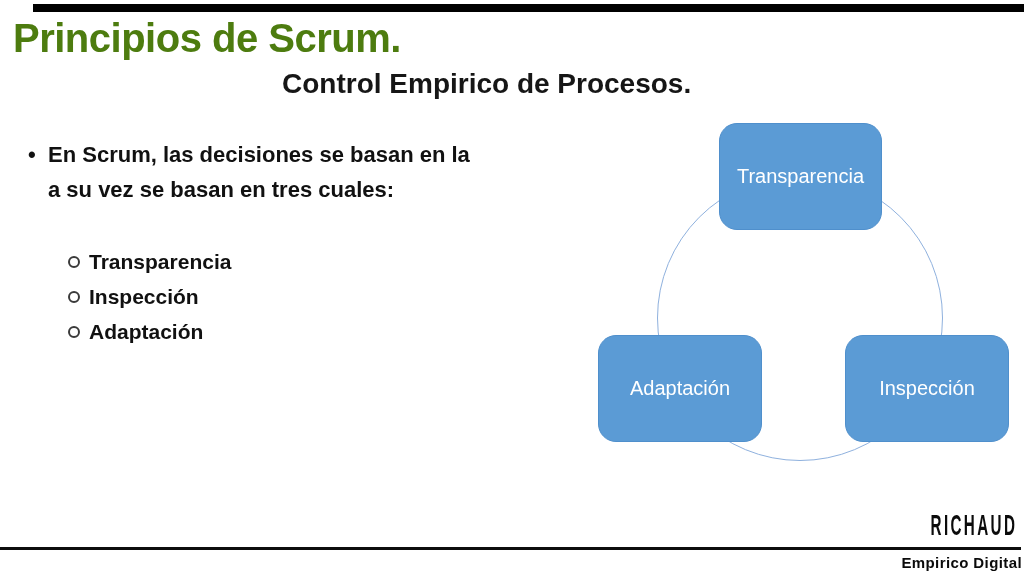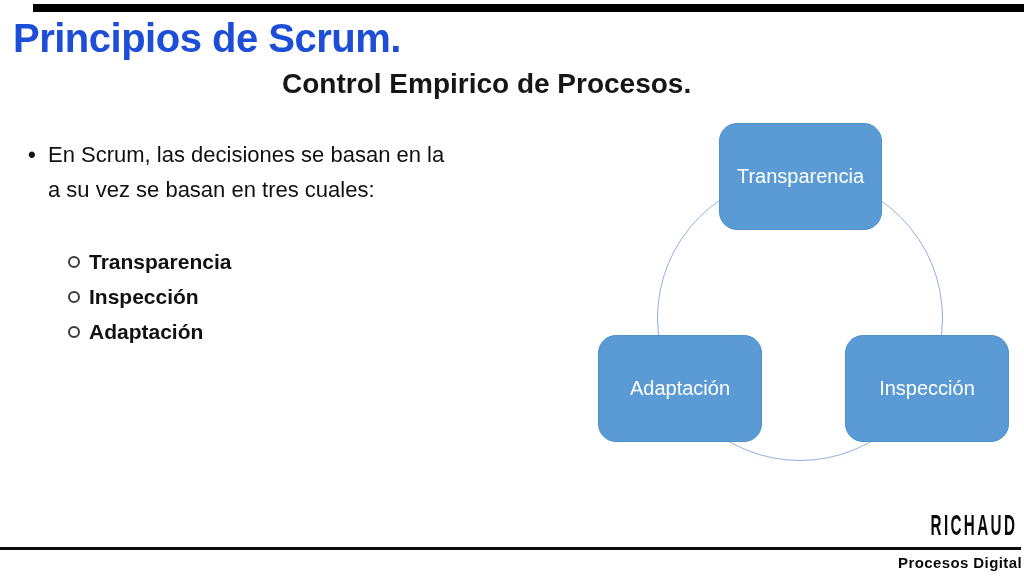--- a/index.html
+++ b/index.html
@@ -23,21 +23,21 @@
     top: 4px;
     height: 8px;
     background: #000000;
   }
   .title {
     position: absolute;
     left: 13px;
     top: 16px;
     font-size: 40px;
     font-weight: bold;
-    color: #1d4ed8;
+    color: #4d7c0f;
     letter-spacing: -0.5px;
     white-space: nowrap;
   }
   .subtitle {
     position: absolute;
     left: 282px;
     top: 68px;
     font-size: 28px;
     font-weight: bold;
     color: #161616;
@@ -52,21 +52,21 @@
     color: #111111;
   }
   .bullet-dot {
     width: 20px;
     font-size: 22px;
     font-weight: bold;
     line-height: 35px;
   }
   .bullet-lines div {
     font-size: 22px;
-    font-weight: normal;
+    font-weight: bold;
     line-height: 35px;
     white-space: nowrap;
   }
   .sub-bullets {
     position: absolute;
     left: 68px;
     top: 244px;
     color: #111111;
   }
   .sub-bullet {
@@ -186,15 +186,15 @@
 
   <div class="diagram">
     <div class="cycle-circle"></div>
     <div class="node node-top">Transparencia</div>
     <div class="node node-bl">Adaptación</div>
     <div class="node node-br">Inspección</div>
   </div>
 
   <div class="brand">RICHAUD</div>
   <div class="footer-divider"></div>
-  <div class="tagline">Procesos Digital</div>
+  <div class="tagline">Empirico Digital</div>
 
 </div>
 
 </body></html>

